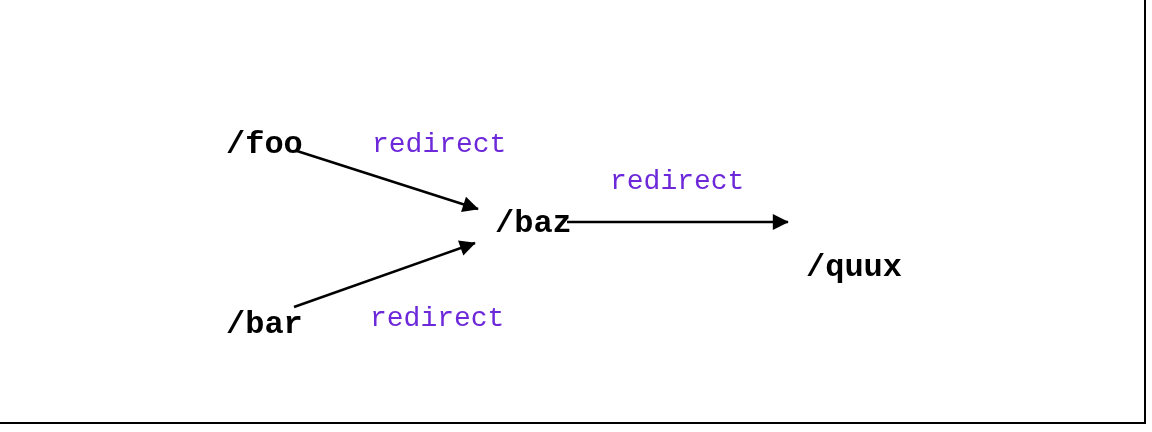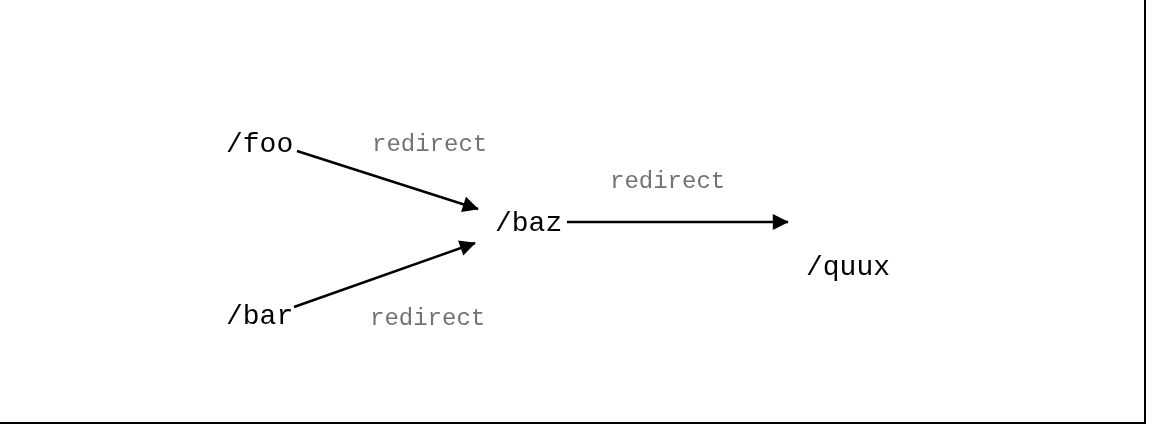--- a/index.html
+++ b/index.html
@@ -18,33 +18,33 @@
   }
   .arrows-layer {
     position: absolute;
     left: 0;
     top: 0;
     width: 1152px;
     height: 432px;
   }
   .node-label {
     position: absolute;
-    font-size: 28px;
+    font-size: 32px;
     line-height: 28px;
-    font-weight: normal;
+    font-weight: bold;
     white-space: pre;
     color: #000000;
   }
   .edge-label {
     position: absolute;
-    font-size: 24px;
+    font-size: 28px;
     line-height: 28px;
     font-weight: normal;
     white-space: pre;
-    color: #737373;
+    color: #6d28d9;
   }
   .frame-right {
     position: absolute;
     left: 1144px;
     top: 0;
     width: 2px;
     height: 424px;
     background: #000000;
   }
   .frame-bottom {
@@ -70,21 +70,21 @@
 
     <line x1="297" y1="151" x2="478" y2="209" stroke="#000000" stroke-width="2.5" marker-end="url(#arrowhead)"></line>
 
     <line x1="294" y1="307" x2="475" y2="243" stroke="#000000" stroke-width="2.5" marker-end="url(#arrowhead)"></line>
 
     <line x1="567" y1="222" x2="788" y2="222" stroke="#000000" stroke-width="2.5" marker-end="url(#arrowhead)"></line>
   </svg>
 
   <div class="node-label" style="left:226px; top:131px;">/foo</div>
 
-  <div class="node-label" style="left:226px; top:303px;">/bar</div>
+  <div class="node-label" style="left:226px; top:311px;">/bar</div>
 
   <div class="node-label" style="left:495px; top:210px;text-align:right;">/baz</div>
 
   <div class="node-label" style="left:806px; top:210px;margin-top:44px;">/quux</div>
 
   <div class="edge-label" style="left:372px; top:131px;">redirect</div>
 
   <div class="edge-label" style="left:370px; top:305px;">redirect</div>
 
   <div class="edge-label" style="left:610px; top:168px;">redirect</div>

